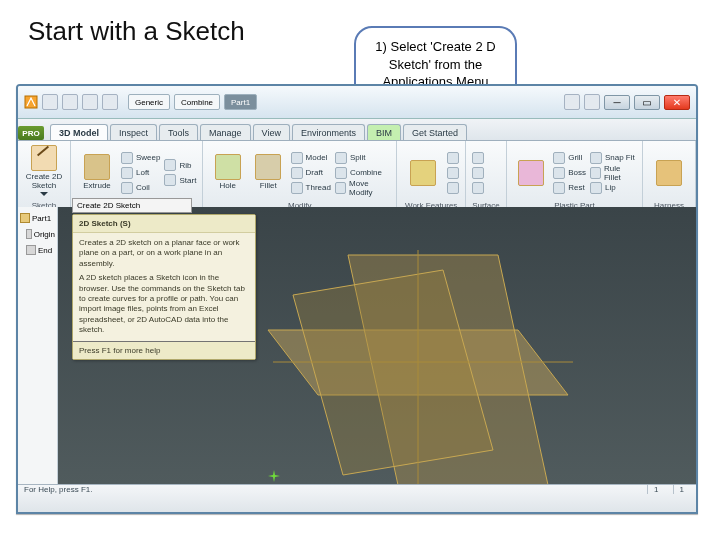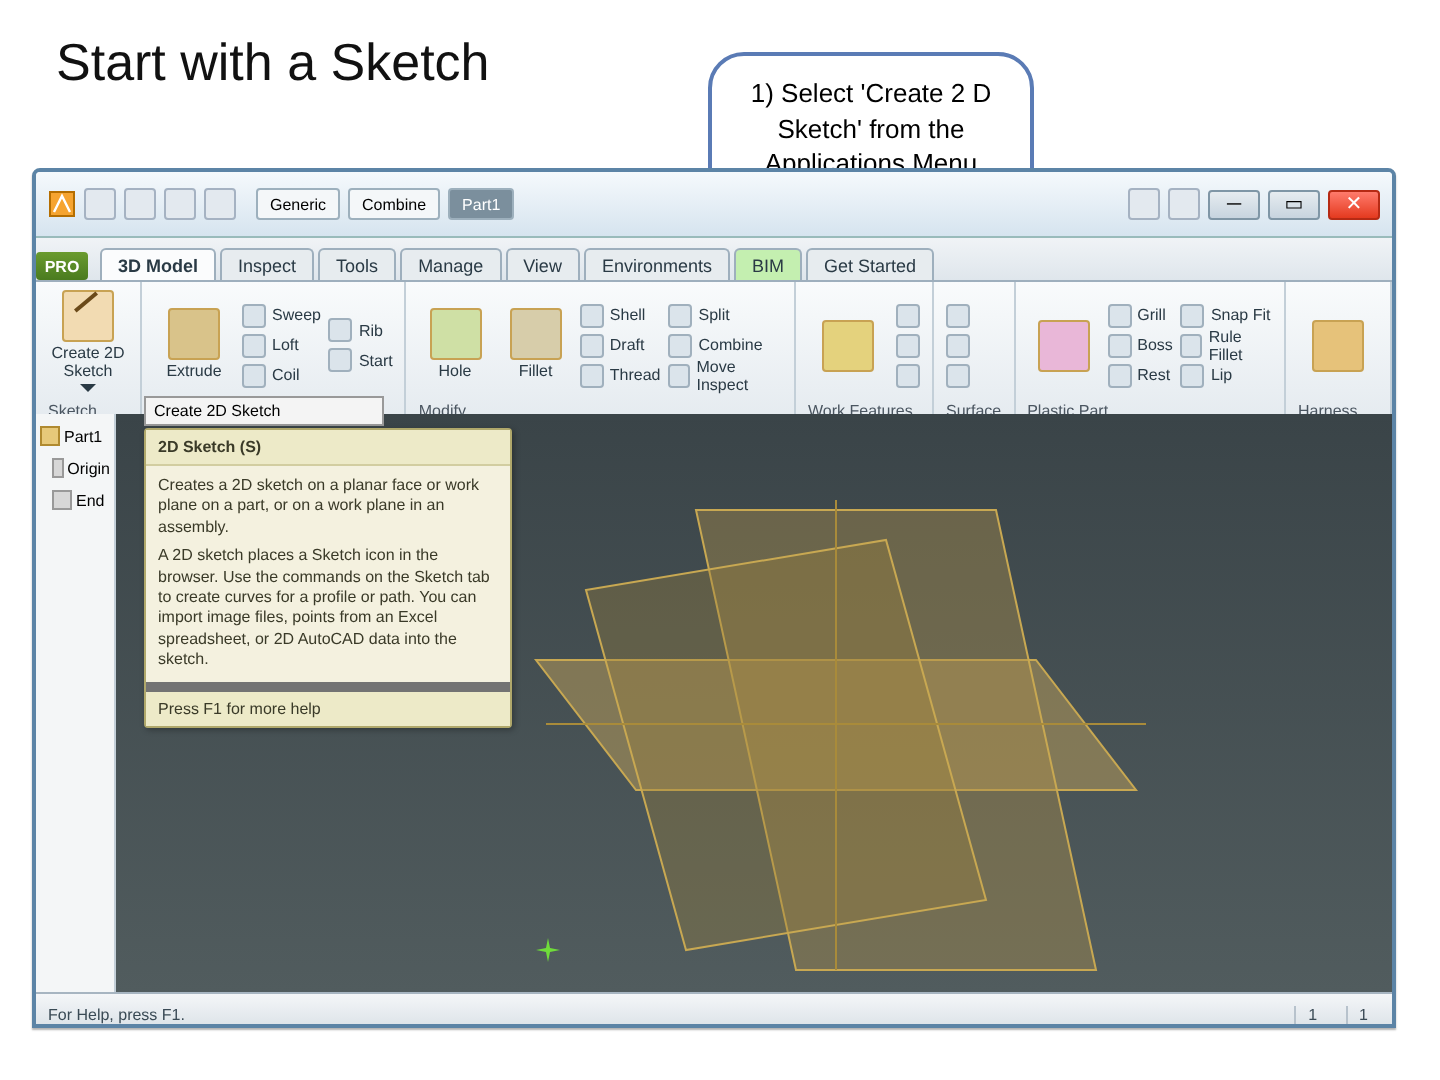--- a/index.html
+++ b/index.html
@@ -25,21 +25,21 @@
   .titlebar-docs { display: flex; gap: 4px; margin-left: 6px; }
   .docname { height: 16px; padding: 0 6px; font-size: 8px; display:flex; align-items:center; border:1px solid #9db0bd; border-radius:2px; background:#f4f7f9; }
   .docname.active { background:#7b8f9d; color:#fff; }
 
   .win-ctrl { width: 26px; height: 15px; background: linear-gradient(#e6ecf0,#c7d4df); border:1px solid #7f96a6; border-radius:2px; display:flex; align-items:center; justify-content:center; font-size:10px; }
   .win-close { background: linear-gradient(#ff7b6c,#e43a1f); color:#fff; border-color:#b62a14; }
 
   .ribbon { height: 72px; background: linear-gradient(#f9fbfc,#e4eaef); border-bottom: 1px solid #a7b5c1; display: flex; position: relative; }
   .ribbon-group { padding: 4px 6px 2px 6px; border-right: 1px solid #c3cfd8; display: flex; flex-direction: column; }
   .group-icons { display: flex; gap: 4px; flex: 1; align-items: center; }
-  .group-label { font-size: 8px; color: #4a5560; text-align: left; padding-top: 1px; }
+  .group-label { font-size: 8px; color: #4a5560; text-align: center; padding-top: 1px; }
   .rb-big { width: 40px; display:flex; flex-direction:column; align-items:center; gap:2px; cursor:pointer; }
   .rb-big-icon { width: 26px; height: 26px; background:#f2dbb2; border:1px solid #c8a253; border-radius:2px; position:relative; }
   .rb-big-label { font-size: 8px; line-height: 1.05; text-align:center; color:#2a3a45; }
   .rb-small-col { display:flex; flex-direction:column; gap:1px; }
   .rb-small { display:flex; align-items:center; gap:3px; font-size:8px; color:#2a3a45; cursor:pointer; height:14px; }
   .rb-small-icon { width:12px; height:12px; background:#dbe4eb; border:1px solid #a0b0bd; border-radius:2px; }
 
   .client { position: absolute; top: 121px; left: 0; right: 0; bottom: 16px; display: flex; }
   .browser { width: 40px; background:#f4f6f7; border-right:1px solid #c3cfd8; padding:6px 2px; display:flex; flex-direction:column; gap:6px; font-size:8px; }
   .tree-item { display:flex; align-items:center; gap:2px; }
@@ -48,24 +48,24 @@
   .viewport { flex:1; background:linear-gradient(#3a4448,#515c5e); position:relative; overflow:hidden; }
   .origin-star { position:absolute; left:210px; bottom:16px; width:12px; height:12px; }
   .origin-star svg { width:12px; height:12px; }
 
   .planes { position:absolute; left:200px; top:28px; width:370px; height:260px; }
   .planes svg { width:100%; height:100%; }
 
   .tooltip { position:absolute; left:54px; top:128px; width:184px; background:#f4f1df; border:1px solid #b0a86b; border-radius:2px; font-size:8px; color:#3a3a28; box-shadow:1px 1px 3px rgba(0,0,0,.3); }
   .tooltip-hd { padding:4px 6px; font-weight:700; border-bottom:1px solid #d2cda0; background:#edeac8; }
   .tooltip-body { padding:5px 6px; line-height:1.3; }
-  .tooltip-ft { padding:4px 6px; border-top:5px solid #737373; background:#edeac8; }
+  .tooltip-ft { padding:4px 6px; border-top:1px solid #737373; background:#edeac8; }
   .tooltip-pre { position:absolute; left:54px; top:112px; width:120px; background:#f4f4f4; border:1px solid #999; font-size:8px; padding:2px 4px; }
 
-  .statusbar { position:absolute; left:0; right:0; bottom:0; height:16px; background:linear-gradient(#f4f6f8,#dfe5ea); border-top:1px solid #a7b5c1; display:flex; align-items:flex-end; font-size:8px; color:#3a4a55; padding:0 6px; gap:8px; }
+  .statusbar { position:absolute; left:0; right:0; bottom:0; height:28px; background:linear-gradient(#f4f6f8,#dfe5ea); border-top:1px solid #a7b5c1; display:flex; align-items:flex-start; font-size:8px; color:#3a4a55; padding:0 6px; gap:8px; }
   .stat-seg { border-left:1px solid #b7c2cc; padding:0 6px; }
 
   .pencil::before { content:""; position:absolute; left:4px; top:4px; width:14px; height:2px; background:#6b4a1a; transform:rotate(-40deg); }
   .arrow-dn { display:inline-block; border:4px solid transparent; border-top-color:#2a3a45; vertical-align:middle; }
 </style>
 </head>
 <body>
 
 <div class="slide-title">Start with a Sketch</div>
 
@@ -163,21 +163,21 @@
             <div class="rb-big-icon" style="background:#cfe0a5"></div>
             <div class="rb-big-label">Hole</div>
           </div>
         <div class="rb-big">
             <div class="rb-big-icon" style="background:#d7cdaa"></div>
             <div class="rb-big-label">Fillet</div>
           </div>
         <div class="rb-small-col">
           <div class="rb-small">
               <span class="rb-small-icon"></span>
-              <span>Shell</span>
+              <span>Model</span>
             </div>
           <div class="rb-small">
               <span class="rb-small-icon"></span>
               <span>Draft</span>
             </div>
           <div class="rb-small">
               <span class="rb-small-icon"></span>
               <span>Thread</span>
             </div>
         </div>
@@ -185,21 +185,21 @@
           <div class="rb-small">
               <span class="rb-small-icon"></span>
               <span>Split</span>
             </div>
           <div class="rb-small">
               <span class="rb-small-icon"></span>
               <span>Combine</span>
             </div>
           <div class="rb-small">
               <span class="rb-small-icon"></span>
-              <span>Move Inspect</span>
+              <span>Move Modify</span>
             </div>
         </div>
       </div>
       <div class="group-label">Modify</div>
     </div>
 
     <div class="ribbon-group">
       <div class="group-icons">
         <div class="rb-big">
             <div class="rb-big-icon" style="background:#e4d27d"></div>

